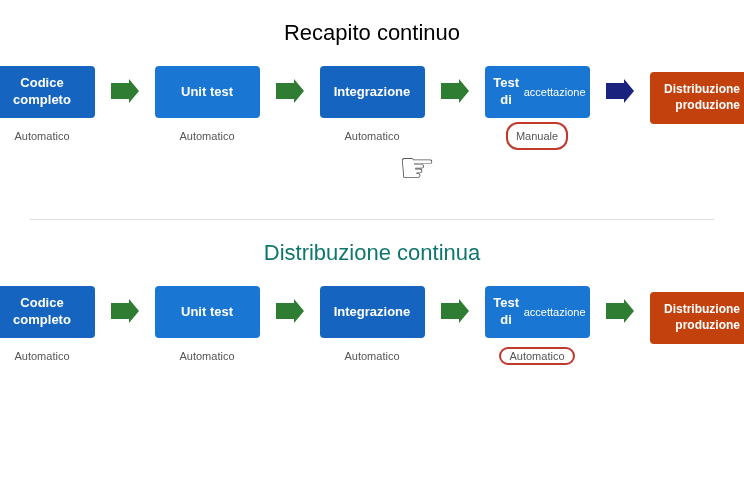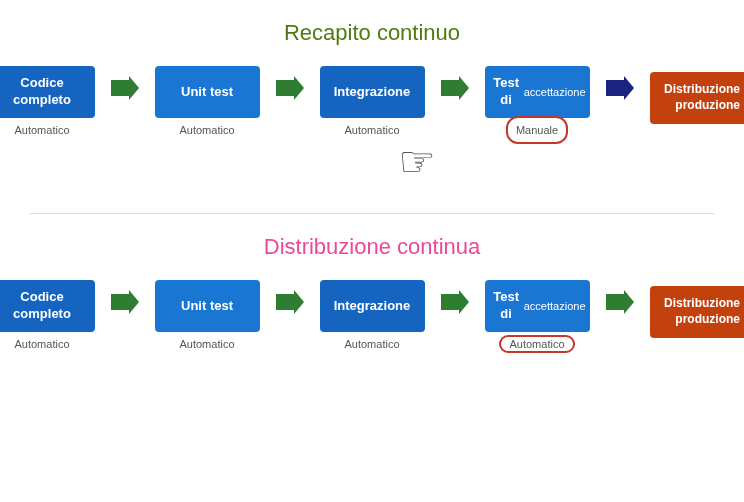--- a/index.html
+++ b/index.html
@@ -21,25 +21,25 @@
     }
 
     .section-title {
       text-align: center;
       font-size: 22px;
       font-weight: normal;
       margin-bottom: 20px;
     }
 
     .section-title.blue {
-      color: #4d7c0f;
+      color: #000000;
     }
 
     .section-title.dark {
-      color: #ec4899;
+      color: #0f766e;
     }
 
     .pipeline {
       display: flex;
       align-items: center;
       justify-content: center;
       gap: 16px;
       position: relative;
     }
 
@@ -70,21 +70,21 @@
     }
 
     .step-box.darker {
       background: #c2410c;
       text-align: right;
     }
 
     .step-label {
       font-size: 11px;
       color: #555;
-      margin-top: 6px;
+      margin-top: 12px;
       text-align: center;
     }
 
     .arrow-green {
       width: 28px;
       height: 0;
       display: flex;
       align-items: center;
       justify-content: center;
       margin-bottom: 26px;

